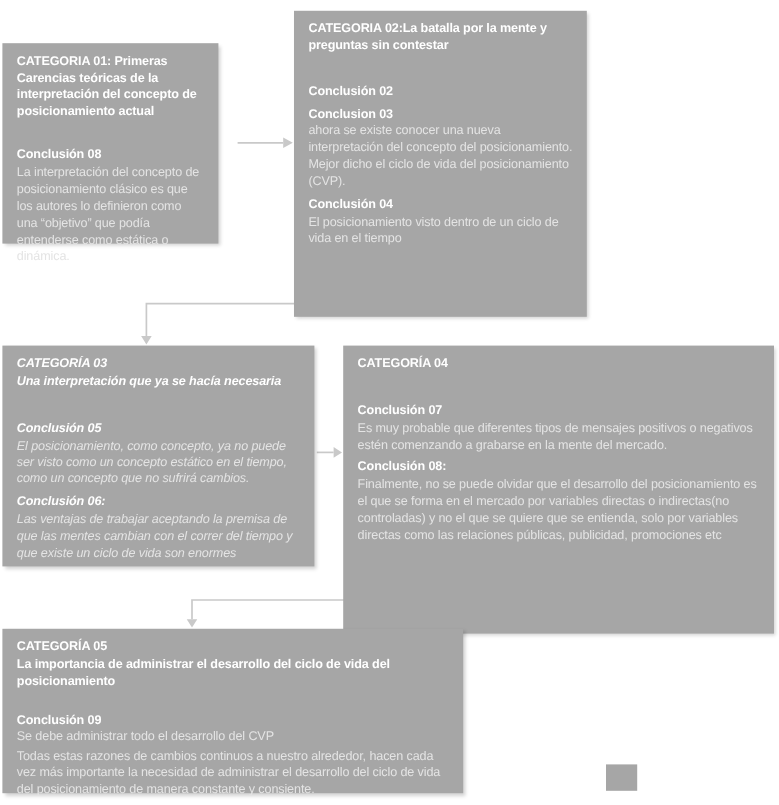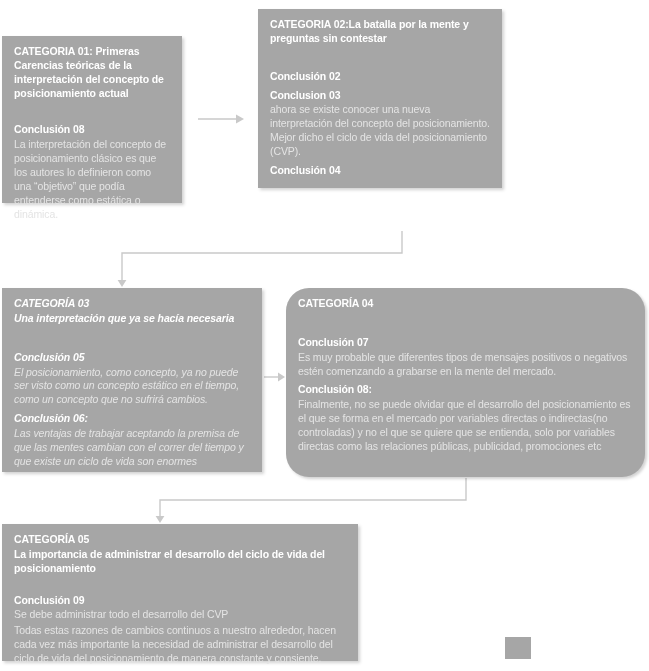--- a/index.html
+++ b/index.html
@@ -90,49 +90,50 @@
     </g>
   </svg>
 
   <div class="box" style="left:2px;top:36px;width:180px;height:167px;">
     <p class="cat">CATEGORIA 01: Primeras Carencias teóricas  de la interpretación   del concepto  de posicionamiento actual</p>
     <div class="gap" style="height:18px;"></div>
     <p class="sec-h">Conclusión 08</p>
     <p class="sec-b">La interpretación del concepto de posicionamiento clásico es que los autores lo definieron como una “objetivo” que podía entenderse como  estática o dinámica.</p>
   </div>
 
-  <div class="box" style="left:258px;top:9px;width:244px;height:179px;">
+  <div class="box" style="left:245px;top:9px;width:244px;height:255px;">
     <p class="cat">CATEGORIA 02:La batalla por la  mente y preguntas sin contestar</p>
     <div class="gap" style="height:19px;"></div>
     <p class="sec-h">Conclusión 02</p>
     <p class="sec-h">Conclusion 03</p>
     <p class="sec-b">ahora se existe conocer  una nueva interpretación del concepto del posicionamiento. Mejor dicho el ciclo de vida del posicionamiento (CVP).</p>
     <p class="sec-h">Conclusión 04</p>
+    <p class="sec-b">El posicionamiento visto dentro de un ciclo de vida en el tiempo</p>
   </div>
 
   <div class="box" style="left:2px;top:288px;width:260px;height:184px;font-style:italic;">
     <p class="cat">CATEGORÍA 03</p>
     <p class="sub">Una interpretación que ya se hacía necesaria</p>
     <div class="gap" style="height:20px;"></div>
     <p class="sec-h">Conclusión 05</p>
     <p class="sec-b">El posicionamiento, como concepto, ya no puede ser visto como un concepto estático en el tiempo, como un concepto que no sufrirá cambios.</p>
     <p class="sec-h">Conclusión 06:</p>
     <p class="sec-b">Las ventajas de trabajar aceptando la premisa de que las mentes cambian con el correr del tiempo y que existe un ciclo de vida son enormes</p>
   </div>
 
-  <div class="box" style="left:286px;top:288px;width:359px;height:189px;border-radius:23px;">
+  <div class="box" style="left:286px;top:288px;width:359px;height:240px;">
     <p class="cat">CATEGORÍA 04</p>
     <div class="gap" style="height:20px;"></div>
     <p class="sec-h">Conclusión 07</p>
     <p class="sec-b">Es muy probable que diferentes tipos de mensajes positivos o negativos estén comenzando a grabarse en la mente del mercado.</p>
     <p class="sec-h">Conclusión 08:</p>
     <p class="sec-b">Finalmente, no se puede olvidar que el desarrollo del posicionamiento es el que se forma en el mercado por variables directas o indirectas(no controladas) y no el que se quiere que se entienda, solo por variables directas como las relaciones públicas, publicidad, promociones etc</p>
   </div>
 
-  <div class="box" style="left:2px;top:524px;width:356px;height:137px;">
+  <div class="box" style="left:2px;top:524px;width:384px;height:137px;">
     <p class="cat">CATEGORÍA 05</p>
     <p class="sub">La importancia de administrar el desarrollo del ciclo de vida del posicionamiento</p>
     <div class="gap" style="height:13px;"></div>
     <p class="sec-h">Conclusión 09</p>
     <p class="sec-b">Se debe administrar todo el desarrollo del CVP</p>
     <p class="sec-b">Todas estas razones de cambios continuos a nuestro alrededor, hacen cada vez más importante la necesidad de administrar el desarrollo del ciclo de vida del posicionamiento de manera constante y consiente.</p>
   </div>
 
   <div class="stray" style="left:505px;top:637px;width:26px;height:22px;"></div>
 

